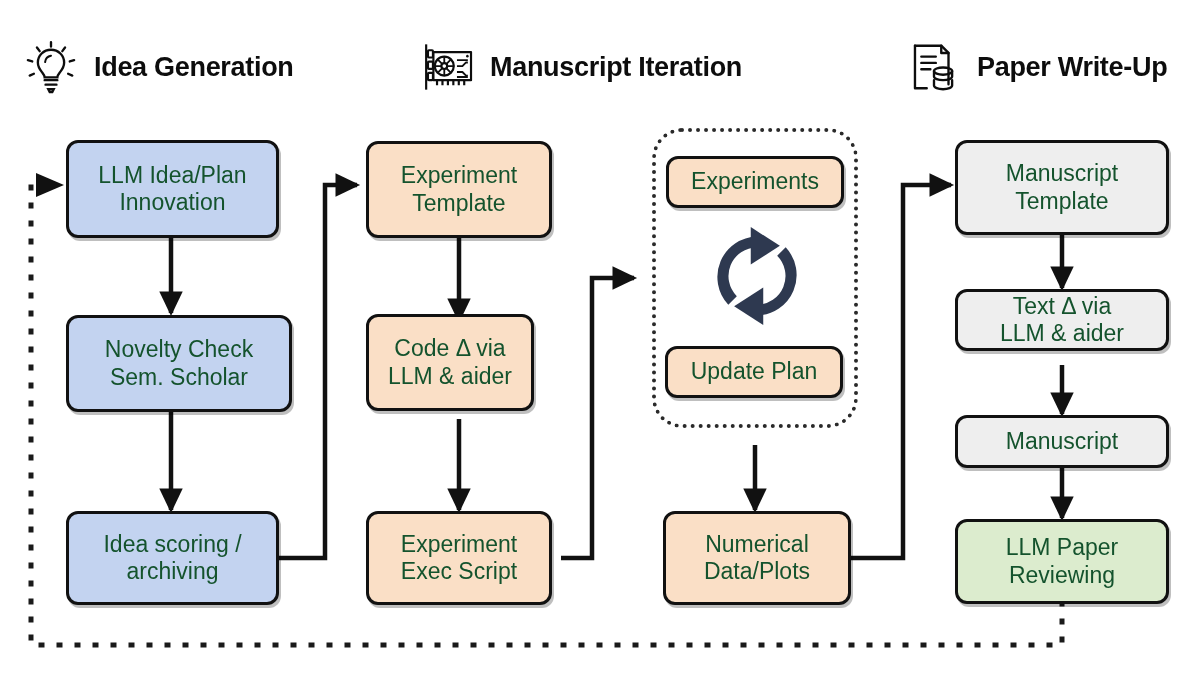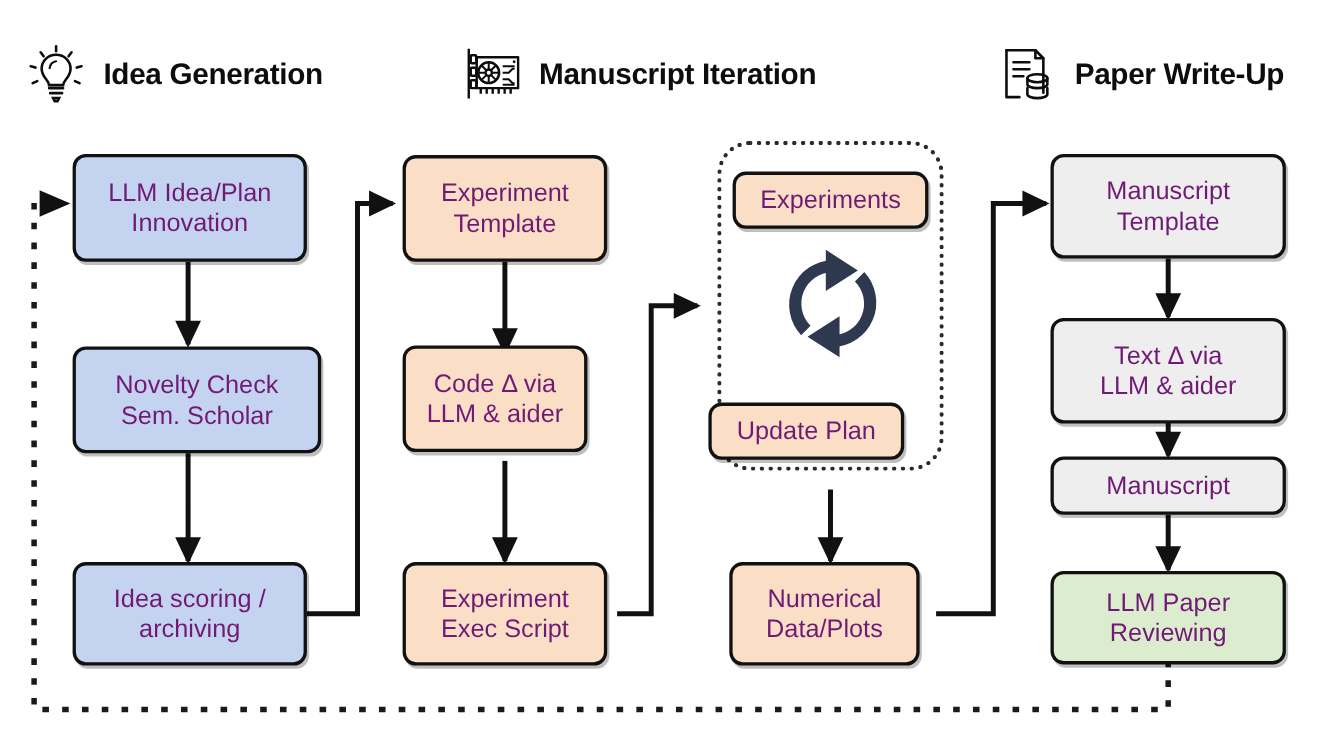--- a/index.html
+++ b/index.html
@@ -56,21 +56,21 @@
     position: absolute;
     box-sizing: border-box;
     border: 3px solid #111111;
     border-radius: 12px;
     display: flex;
     align-items: center;
     justify-content: center;
     text-align: center;
     font-size: 23px;
     line-height: 1.18;
-    color: #701a75;
+    color: #14532d;
     padding: 4px 6px;
     box-shadow: 2px 3px 0 rgba(0,0,0,0.25);
   }
   .node span { display: block; }
   .blue   { background: #c3d3f0; }
   .orange { background: #fadfc6; }
   .gray   { background: #eeeeee; }
   .green  { background: #dcecce; }
 
   .loop-box {
@@ -202,33 +202,33 @@
   </div>
 
   <div class="node orange" style="left:366px; top:511px; width:186px; height:94px;">
     <span>Experiment<br>Exec Script</span>
   </div>
 
   <div class="node orange" style="left:666px; top:156px; width:178px; height:52px;">
     <span>Experiments</span>
   </div>
 
-  <div class="node orange" style="left:644px; top:346px; width:178px; height:52px;margin-top:20px;">
+  <div class="node orange" style="left:665px; top:346px; width:178px; height:52px;">
     <span>Update Plan</span>
   </div>
 
-  <div class="node orange" style="left:663px; top:511px; width:173px; height:94px;">
+  <div class="node orange" style="left:663px; top:511px; width:188px; height:94px;">
     <span>Numerical<br>Data/Plots</span>
   </div>
 
   <div class="node gray" style="left:955px; top:140px; width:214px; height:95px;">
     <span>Manuscript<br>Template</span>
   </div>
 
-  <div class="node gray" style="left:955px; top:289px; width:214px; height:96px;">
+  <div class="node gray" style="left:955px; top:289px; width:214px; height:62px;">
     <span>Text Δ via<br>LLM &amp; aider</span>
   </div>
 
   <div class="node gray" style="left:955px; top:415px; width:214px; height:53px;">
     <span>Manuscript</span>
   </div>
 
   <div class="node green" style="left:955px; top:519px; width:214px; height:85px;">
     <span>LLM Paper<br>Reviewing</span>
   </div>

